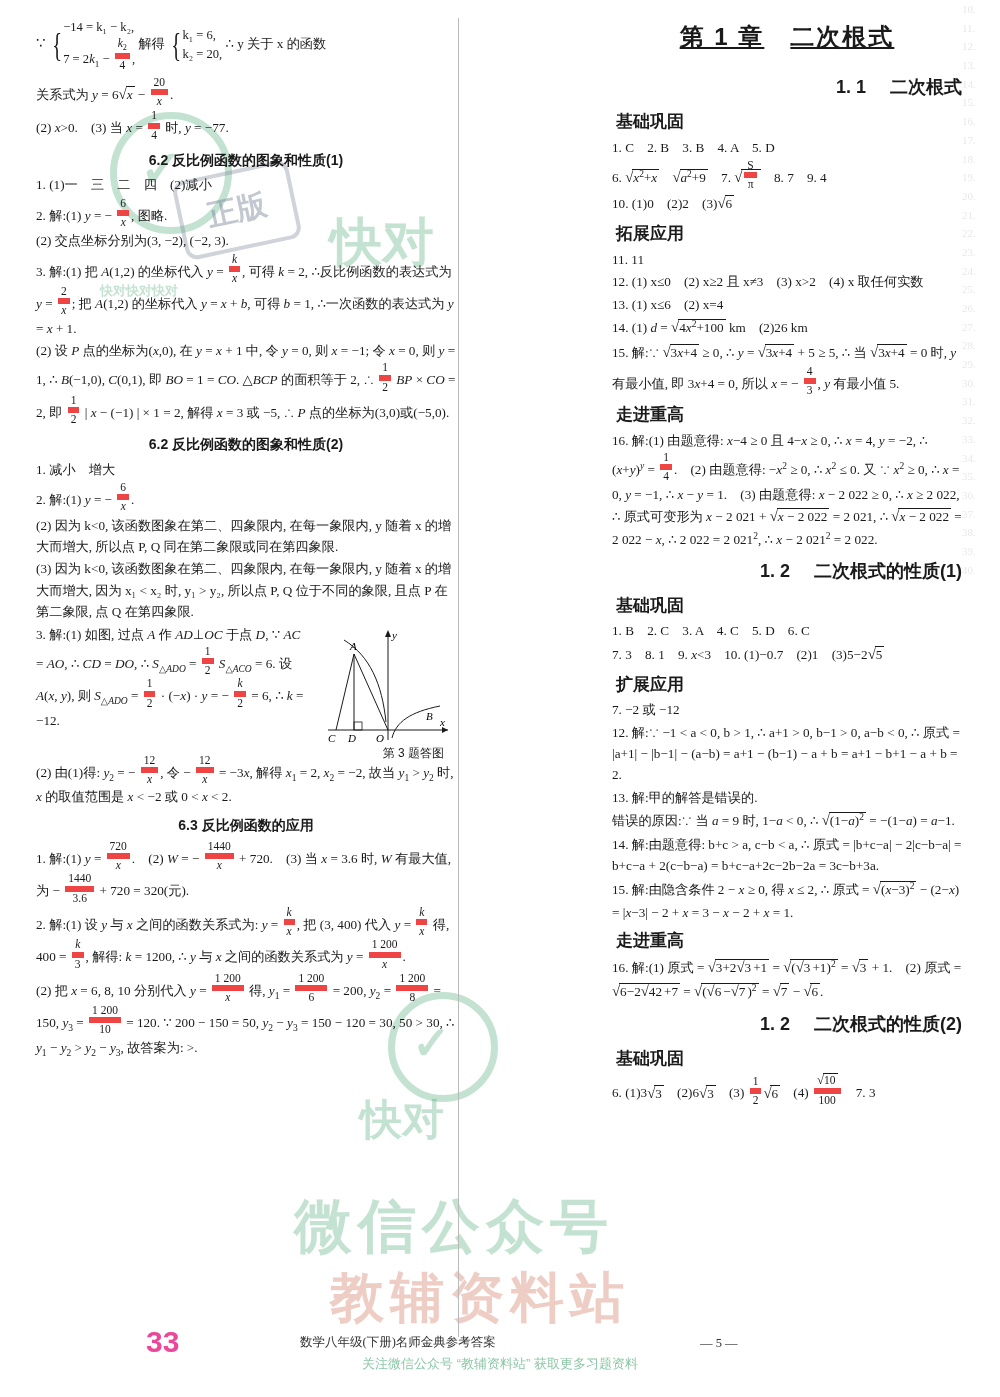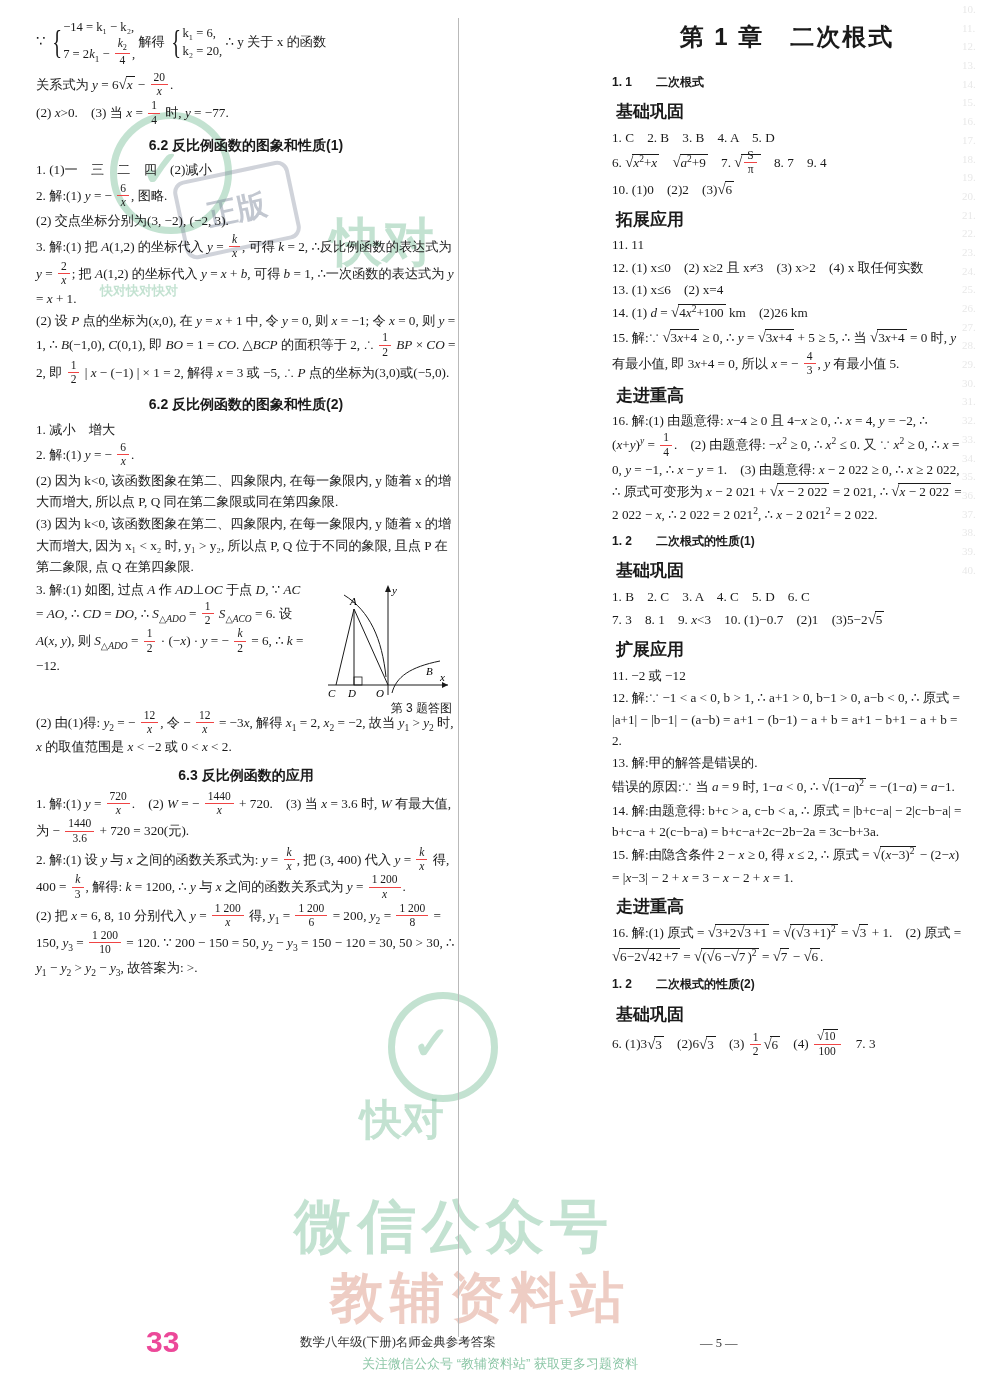--- a/index.html
+++ b/index.html
@@ -62,33 +62,34 @@
     font-weight:bold;font-size:27px;
     letter-spacing:2px;
     margin:0 0 16px 2px;
   }
   .chap-title{
     font-family:"Liberation Sans",sans-serif;
     font-weight:bold;font-size:24px;
     letter-spacing:2px;
     margin:0 0 16px 0;
     text-align:center;
+    text-decoration:underline;
   }
   .chap-title .num{margin-right:26px;}
   .unit-title{
     font-family:"Liberation Sans",sans-serif;
-    font-weight:bold;font-size:12px;
-    text-align:left;
+    font-weight:bold;font-size:18px;
+    text-align:right;
     margin:6px 0 6px 0;
   }
   .unit-title .n{margin-right:24px;}
 
   
   .frac{display:inline-block;vertical-align:-0.48em;text-align:center;margin:0 2px;}
-  .frac .t{display:block;border-bottom:1px solid #ef4444;padding:0 3px;line-height:1.15;font-size:11.5px;}
+  .frac .t{display:block;border-bottom:6px solid #ef4444;padding:0 3px;line-height:1.15;font-size:11.5px;}
   .frac .b{display:block;padding:0 3px;line-height:1.15;font-size:11.5px;}
   .sq{display:inline-block;white-space:nowrap;}
   .sq > .rad{font-size:1.12em;}
   .sq > .bar{border-top:1px solid #1a1a1a;padding:0 2px 0 1px;margin-left:-1px;}
   sup{font-size:.72em;vertical-align:super;}
   sub{font-size:.72em;vertical-align:sub;}
   i{font-family:"Liberation Serif",serif;}
 
   
   .sys{display:inline-flex;align-items:center;vertical-align:middle;}
@@ -217,21 +218,21 @@
             <rect x="40" y="96" width="8" height="8" fill="none" stroke="#1a1a1a" stroke-width=".8"></rect>
             <text x="78" y="13" font-size="11" font-style="italic" font-family="Liberation Serif, serif">y</text>
             <text x="36" y="24" font-size="11" font-style="italic" font-family="Liberation Serif, serif">A</text>
             <text x="14" y="116" font-size="11" font-style="italic" font-family="Liberation Serif, serif">C</text>
             <text x="34" y="116" font-size="11" font-style="italic" font-family="Liberation Serif, serif">D</text>
             <text x="62" y="116" font-size="11" font-style="italic" font-family="Liberation Serif, serif">O</text>
             <text x="126" y="100" font-size="11" font-style="italic" font-family="Liberation Serif, serif">x</text>
             <text x="112" y="94" font-size="11" font-style="italic" font-family="Liberation Serif, serif">B</text>
           </svg>
         </div>
-        <div class="fig-cap" style="right:4px;top:120px;">第 3 题答图</div>
+        <div class="fig-cap" style="right:12px;top:120px;">第 3 题答图</div>
       </div>
 
       <p style="margin-top:2px;">(2) 由(1)得: <i>y</i><sub>2</sub> = − <span class="frac"><span class="t">12</span><span class="b"><i>x</i></span></span>, 令 − <span class="frac"><span class="t">12</span><span class="b"><i>x</i></span></span> = −3<i>x</i>, 解得 <i>x</i><sub>1</sub> = 2, <i>x</i><sub>2</sub> = −2, 故当 <i>y</i><sub>1</sub> &gt; <i>y</i><sub>2</sub> 时, <i>x</i> 的取值范围是 <i>x</i> &lt; −2 或 0 &lt; <i>x</i> &lt; 2.</p>
 
       <p class="sec-h">6.3 反比例函数的应用</p>
       <p>1. 解:(1) <i>y</i> = <span class="frac"><span class="t">720</span><span class="b"><i>x</i></span></span>.　(2) <i>W</i> = − <span class="frac"><span class="t">1440</span><span class="b"><i>x</i></span></span> + 720.　(3) 当 <i>x</i> = 3.6 时, <i>W</i> 有最大值, 为 − <span class="frac"><span class="t">1440</span><span class="b">3.6</span></span> + 720 = 320(元).</p>
       <p>2. 解:(1) 设 <i>y</i> 与 <i>x</i> 之间的函数关系式为: <i>y</i> = <span class="frac"><span class="t"><i>k</i></span><span class="b"><i>x</i></span></span>, 把 (3, 400) 代入 <i>y</i> = <span class="frac"><span class="t"><i>k</i></span><span class="b"><i>x</i></span></span> 得, 400 = <span class="frac"><span class="t"><i>k</i></span><span class="b">3</span></span>, 解得: <i>k</i> = 1200, ∴ <i>y</i> 与 <i>x</i> 之间的函数关系式为 <i>y</i> = <span class="frac"><span class="t">1 200</span><span class="b"><i>x</i></span></span>.</p>
       <p>(2) 把 <i>x</i> = 6, 8, 10 分别代入 <i>y</i> = <span class="frac"><span class="t">1 200</span><span class="b"><i>x</i></span></span> 得, <i>y</i><sub>1</sub> = <span class="frac"><span class="t">1 200</span><span class="b">6</span></span> = 200, <i>y</i><sub>2</sub> = <span class="frac"><span class="t">1 200</span><span class="b">8</span></span> = 150, <i>y</i><sub>3</sub> = <span class="frac"><span class="t">1 200</span><span class="b">10</span></span> = 120. ∵ 200 − 150 = 50, <i>y</i><sub>2</sub> − <i>y</i><sub>3</sub> = 150 − 120 = 30, 50 &gt; 30, ∴ <i>y</i><sub>1</sub> − <i>y</i><sub>2</sub> &gt; <i>y</i><sub>2</sub> − <i>y</i><sub>3</sub>, 故答案为: &gt;.</p>
 
     </div>
@@ -261,21 +262,21 @@
       <p class="sub-h">走进重高</p>
       <p>16. 解:(1) 由题意得: <i>x</i>−4 ≥ 0 且 4−<i>x</i> ≥ 0, ∴ <i>x</i> = 4, <i>y</i> = −2, ∴ (<i>x</i>+<i>y</i>)<sup><i>y</i></sup> = <span class="frac"><span class="t">1</span><span class="b">4</span></span>.　(2) 由题意得: −<i>x</i><sup>2</sup> ≥ 0, ∴ <i>x</i><sup>2</sup> ≤ 0. 又 ∵ <i>x</i><sup>2</sup> ≥ 0, ∴ <i>x</i> = 0, <i>y</i> = −1, ∴ <i>x</i> − <i>y</i> = 1.　(3) 由题意得: <i>x</i> − 2 022 ≥ 0, ∴ <i>x</i> ≥ 2 022, ∴ 原式可变形为 <i>x</i> − 2 021 + <span class="sq"><span class="rad">√</span><span class="bar"><i>x</i> − 2 022</span></span> = 2 021, ∴ <span class="sq"><span class="rad">√</span><span class="bar"><i>x</i> − 2 022</span></span> = 2 022 − <i>x</i>, ∴ 2 022 = 2 021<sup>2</sup>, ∴ <i>x</i> − 2 021<sup>2</sup> = 2 022.</p>
 
       <p class="unit-title">
         <span class="n">1. 2</span><span>二次根式的性质(1)</span>
       </p>
       <p class="sub-h">基础巩固</p>
       <p>1. B　2. C　3. A　4. C　5. D　6. C</p>
       <p>7. 3　8. 1　9. <i>x</i>&lt;3　10. (1)−0.7　(2)1　(3)5−2<span class="sq"><span class="rad">√</span><span class="bar">5</span></span></p>
       <p class="sub-h">扩展应用</p>
-      <p>11. −2 或 −12</p>
+      <p>7. −2 或 −12</p>
       <p>12. 解:∵ −1 &lt; a &lt; 0, b &gt; 1, ∴ a+1 &gt; 0, b−1 &gt; 0, a−b &lt; 0, ∴ 原式 = |a+1| − |b−1| − (a−b) = a+1 − (b−1) − a + b = a+1 − b+1 − a + b = 2.</p>
       <p>13. 解:甲的解答是错误的.</p>
       <p>错误的原因:∵ 当 <i>a</i> = 9 时, 1−<i>a</i> &lt; 0, ∴ <span class="sq"><span class="rad">√</span><span class="bar">(1−<i>a</i>)<sup>2</sup></span></span> = −(1−<i>a</i>) = <i>a</i>−1.</p>
       <p>14. 解:由题意得: b+c &gt; a, c−b &lt; a, ∴ 原式 = |b+c−a| − 2|c−b−a| = b+c−a + 2(c−b−a) = b+c−a+2c−2b−2a = 3c−b+3a.</p>
       <p>15. 解:由隐含条件 2 − <i>x</i> ≥ 0, 得 <i>x</i> ≤ 2, ∴ 原式 = <span class="sq"><span class="rad">√</span><span class="bar">(<i>x</i>−3)<sup>2</sup></span></span> − (2−<i>x</i>) = |<i>x</i>−3| − 2 + <i>x</i> = 3 − <i>x</i> − 2 + <i>x</i> = 1.</p>
       <p class="sub-h">走进重高</p>
       <p>16. 解:(1) 原式 = <span class="sq"><span class="rad">√</span><span class="bar">3+2<span class="sq"><span class="rad">√</span><span class="bar">3</span></span>+1</span></span> = <span class="sq"><span class="rad">√</span><span class="bar">(<span class="sq"><span class="rad">√</span><span class="bar">3</span></span>+1)<sup>2</sup></span></span> = <span class="sq"><span class="rad">√</span><span class="bar">3</span></span> + 1.　(2) 原式 = <span class="sq"><span class="rad">√</span><span class="bar">6−2<span class="sq"><span class="rad">√</span><span class="bar">42</span></span>+7</span></span> = <span class="sq"><span class="rad">√</span><span class="bar">(<span class="sq"><span class="rad">√</span><span class="bar">6</span></span>−<span class="sq"><span class="rad">√</span><span class="bar">7</span></span>)<sup>2</sup></span></span> = <span class="sq"><span class="rad">√</span><span class="bar">7</span></span> − <span class="sq"><span class="rad">√</span><span class="bar">6</span></span>.</p>
 
       <p class="unit-title">
         <span class="n">1. 2</span><span>二次根式的性质(2)</span>

